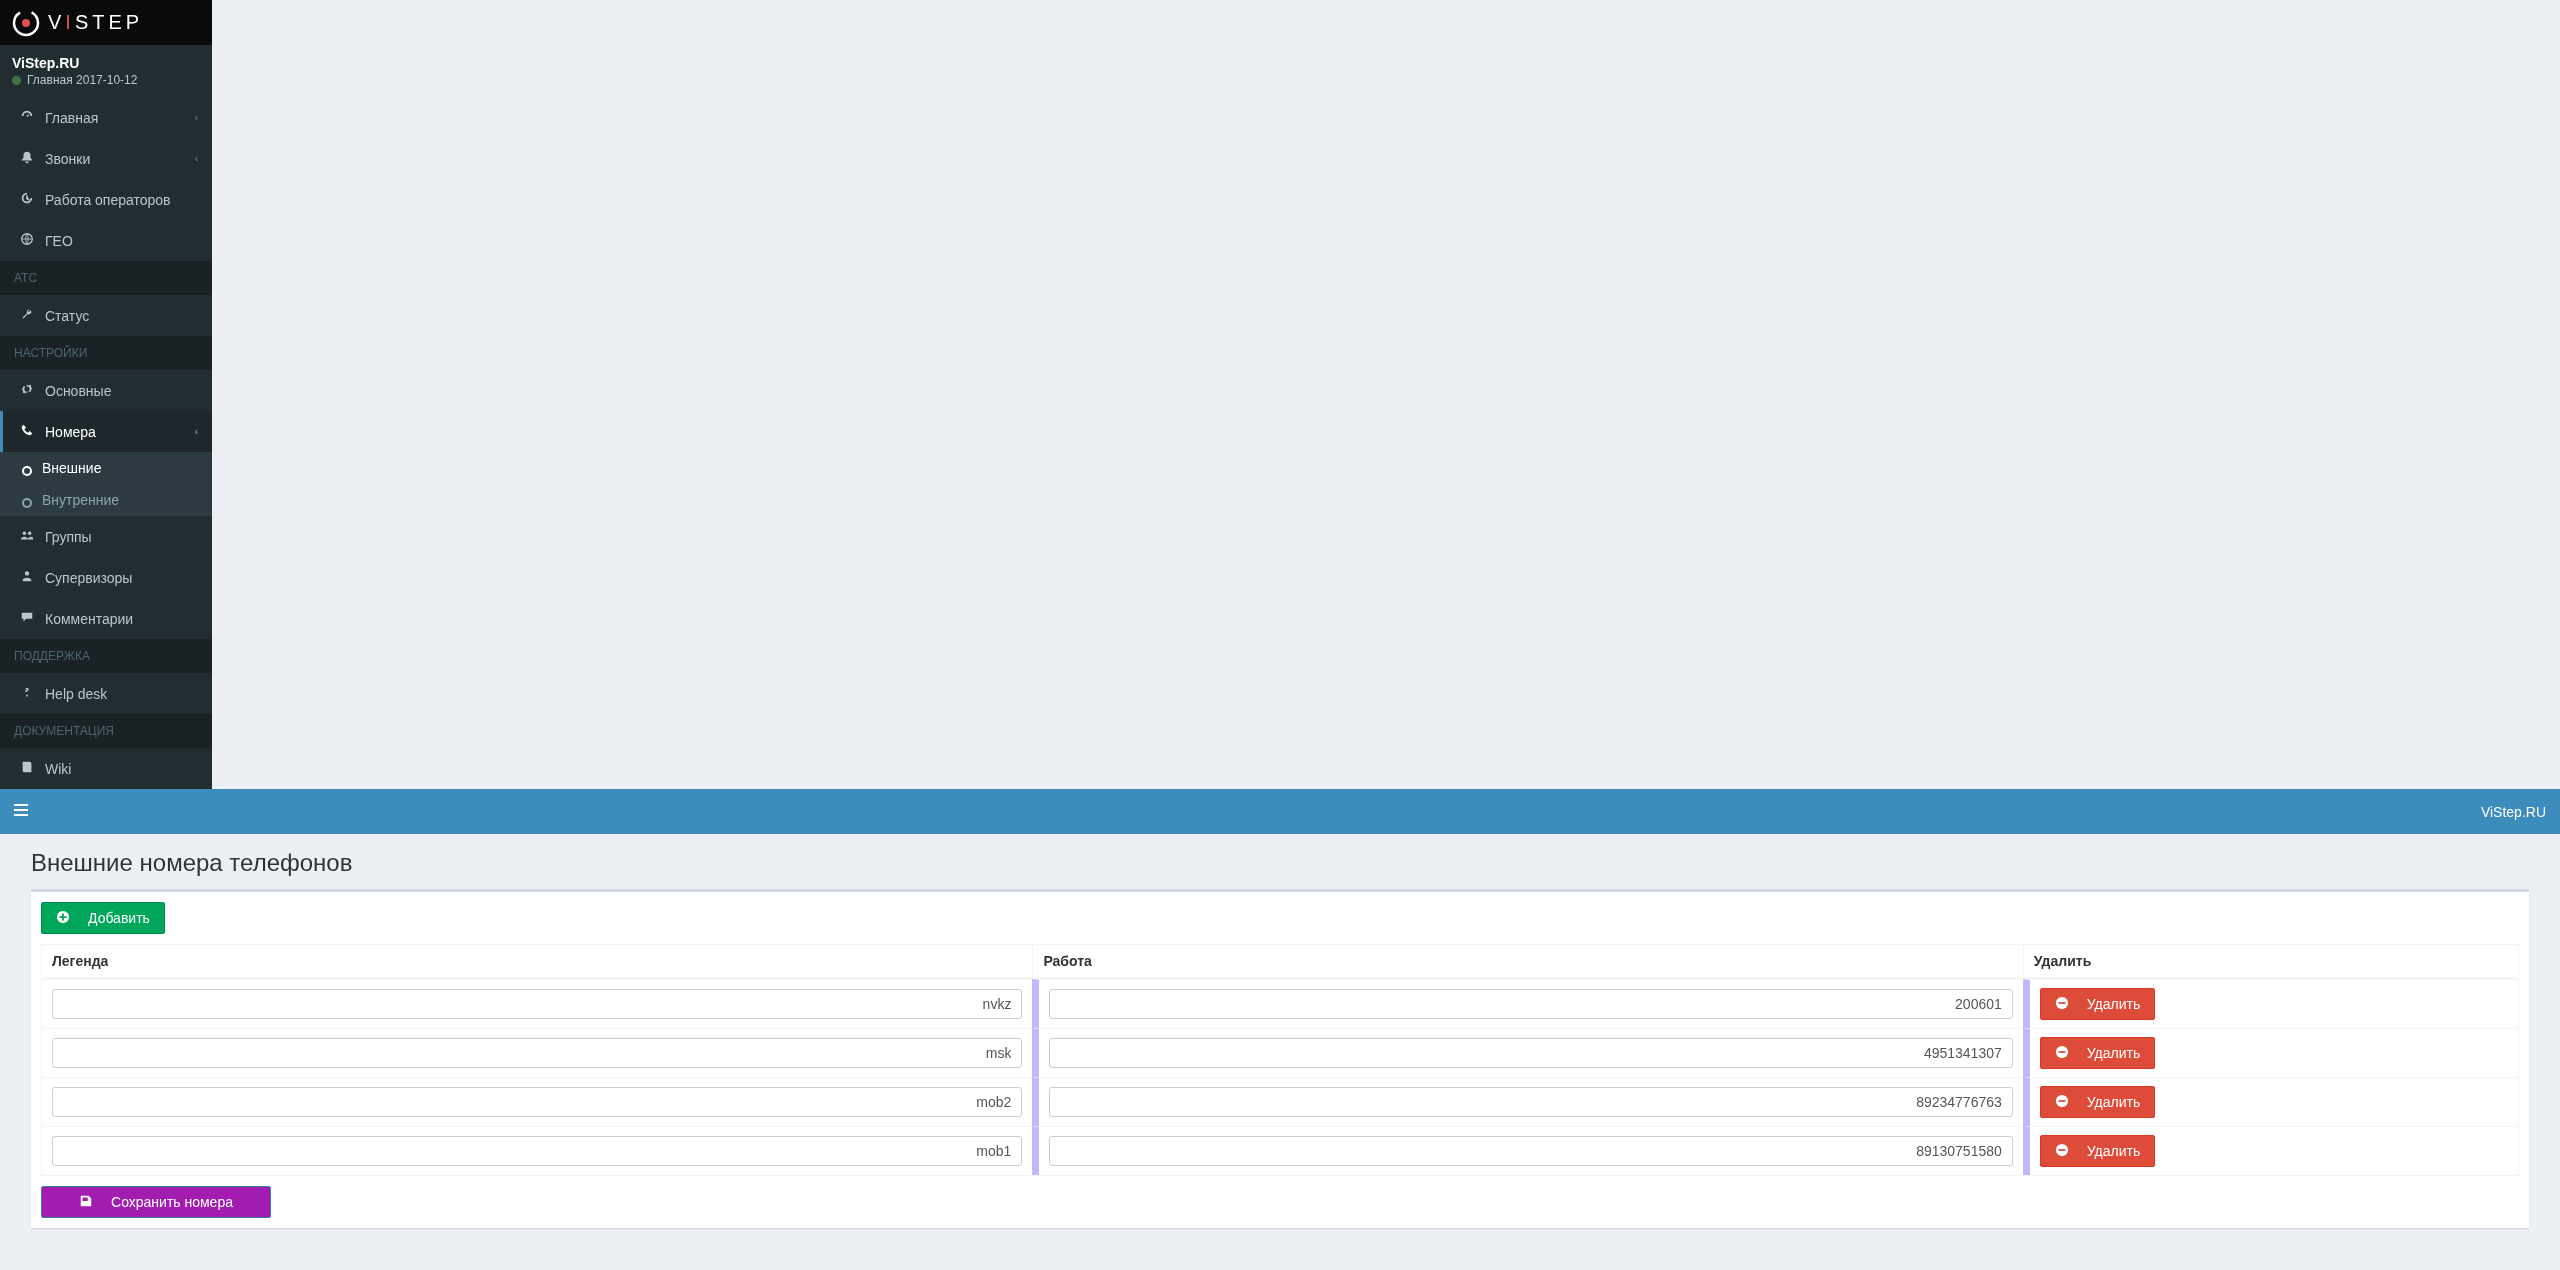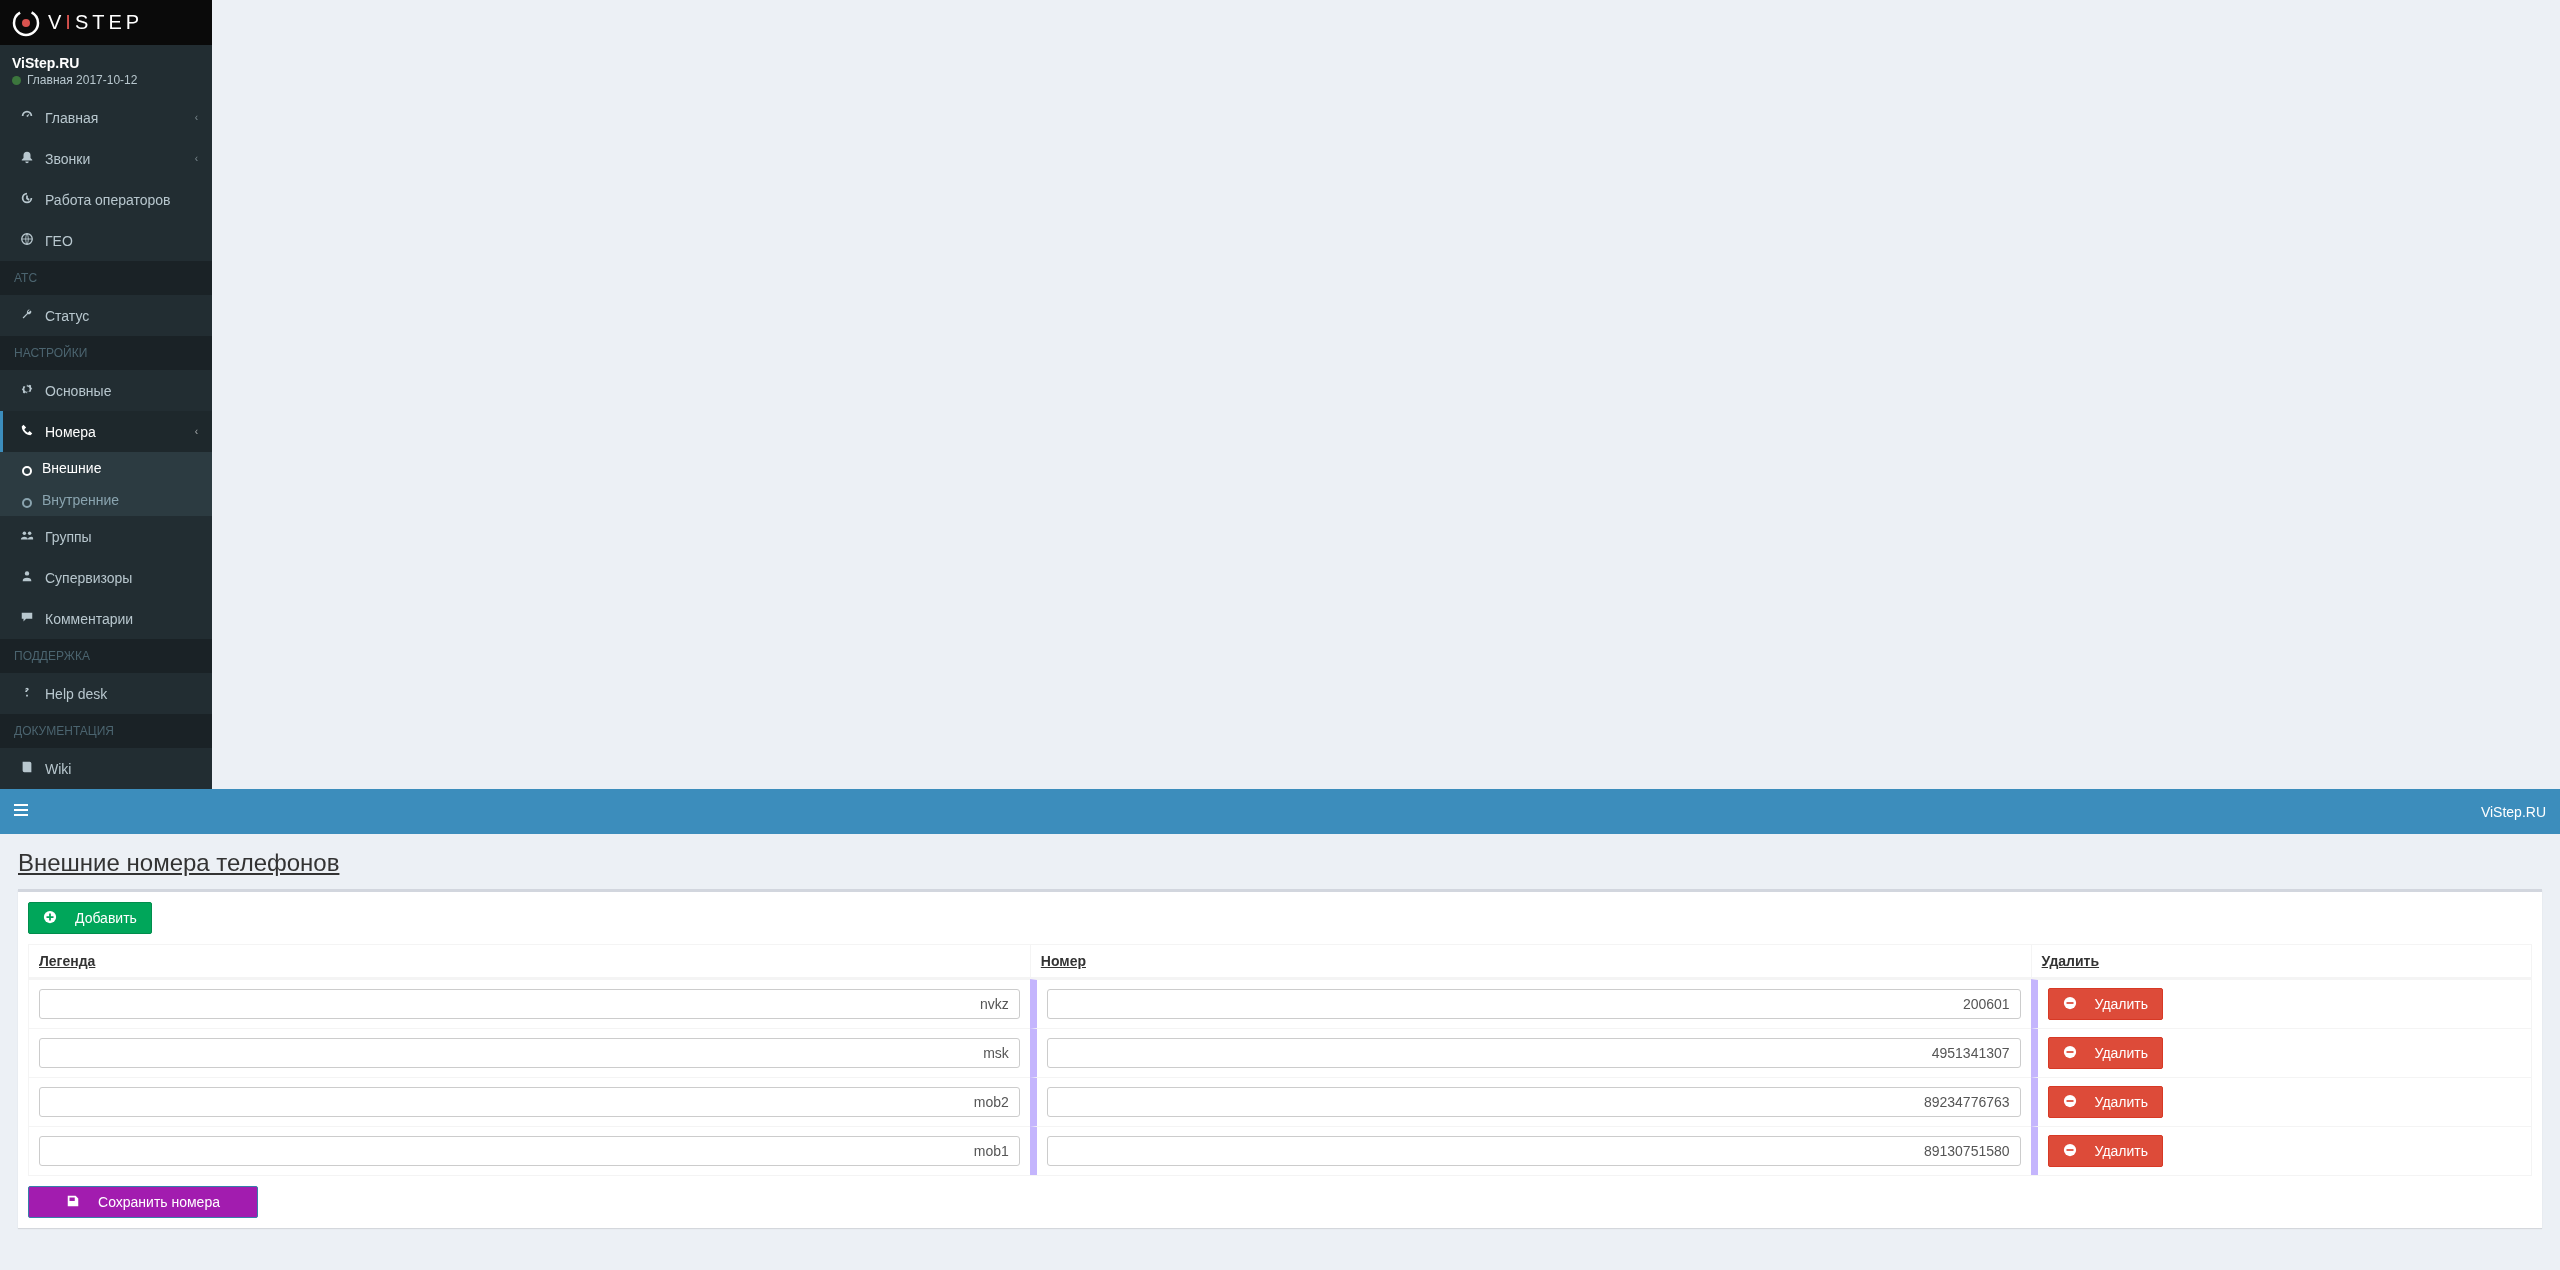--- a/index.html
+++ b/index.html
@@ -87,21 +87,21 @@
   height: 45px;
   background: #3c8dbc;
   color: #fff;
   display: flex;
   align-items: center;
   padding: 0 14px;
 }
 .hamburger { cursor: pointer; font-size: 16px; }
 .topbar-right { margin-left: auto; font-size: 14px; cursor: pointer; }
 
-.content { padding: 15px 18px 20px; text-decoration: underline; }
+.content { padding: 15px 31px 20px; }
 .page-title {
   font-size: 24px;
   font-weight: 400;
   color: #333;
   margin: 0 0 12px 0;
 }
 .box {
   background: #fff;
   border-top: 3px solid #d2d6de;
   box-shadow: 0 1px 1px rgba(0,0,0,.1);
@@ -320,21 +320,21 @@
                 <path d="M7 4h2v8H7z M4 7h8v2H4z" fill="#00a65a"></path>
               </svg>
           </span>
           <span>Добавить</span>
         </button>
 
         <table class="table">
           <thead>
             <tr>
               <th class="col-legend">Легенда</th>
-              <th class="col-number">Номер</th>
+              <th class="col-number">Работа</th>
               <th class="col-delete">Удалить</th>
             </tr>
           </thead>
           <tbody id="rows">
               <tr>
                 <td class="col-legend"><input class="form-input" value="nvkz" style=""></td>
                 <td class="col-number"><input class="form-input" value="200601" style=""></td>
                 <td class="col-delete"><button class="btn btn-danger">
                     <span class="bicon">
                       <svg width="14" height="14" viewBox="0 0 16 16">

